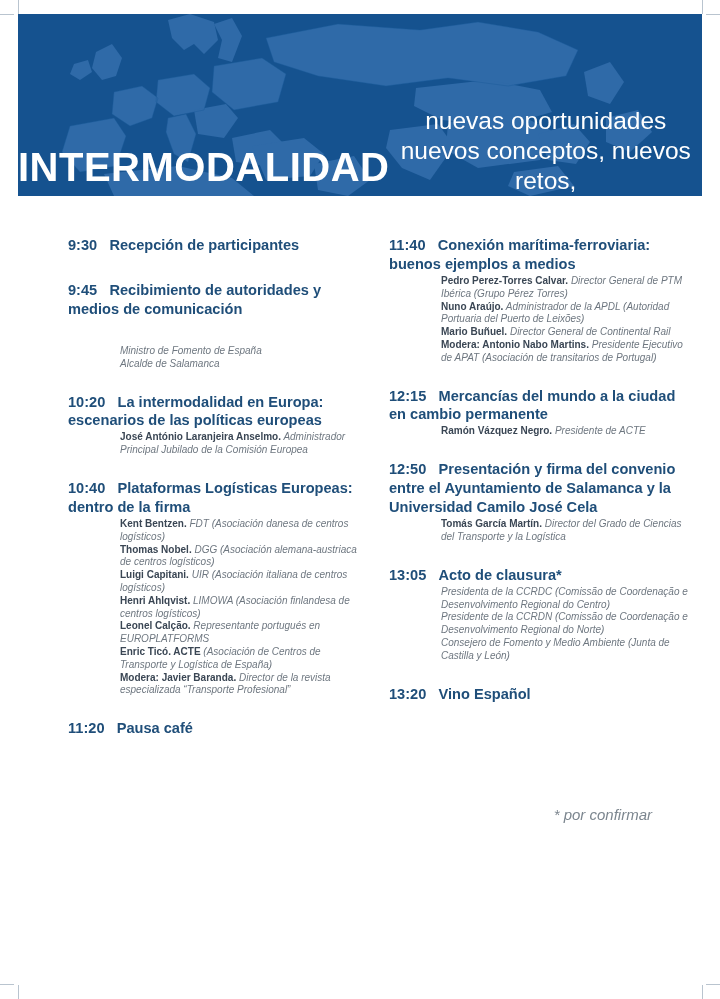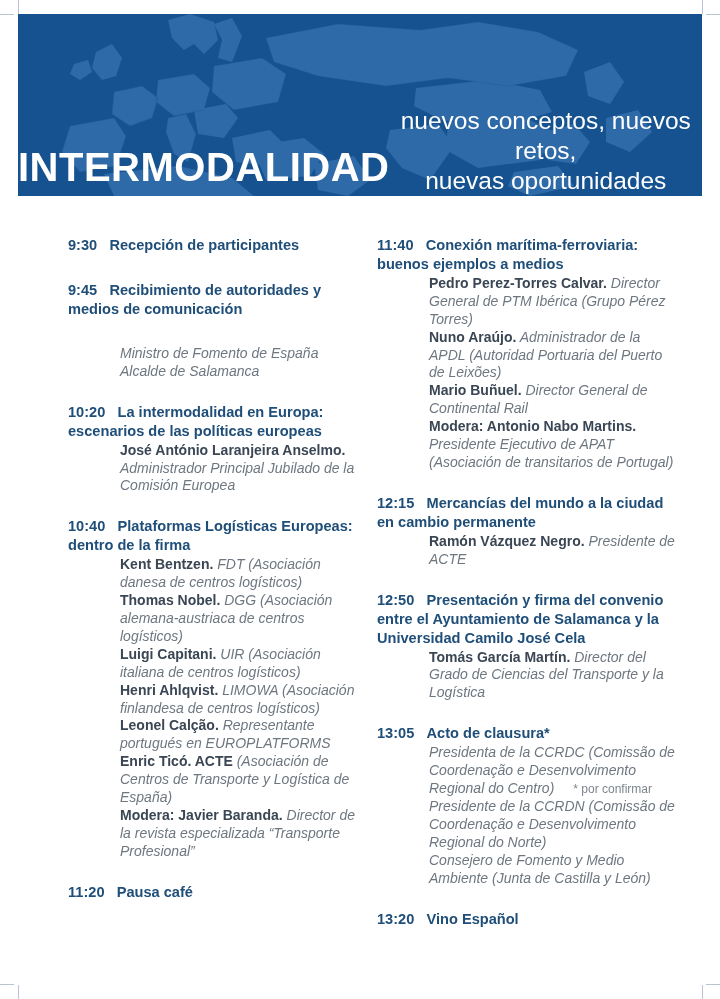--- a/index.html
+++ b/index.html
@@ -65,21 +65,21 @@
     max-width: 560px;
   }
 
   
   .program {
     position: absolute;
     left: 0;
     top: 236px;
     width: 720px;
     display: flex;
-    gap: 4px;
+    gap: 16px;
   }
   .col {
     width: 300px;
   }
   .col-left  { margin-left: 68px; }
   .col-right { margin-left: 5px; }
 
   .entry { margin-bottom: 15px; }
   .entry:last-child { margin-bottom: 0; }
 
@@ -93,41 +93,42 @@
   .entry-head .time { white-space: nowrap; }
   .entry-head .gap-wide::after  { content: "\00a0\00a0\00a0"; }
 
   .speakers {
     margin: 1px 0 0 0;
     padding-left: 52px;
   }
 
   .speaker {
     color: #6e7780;
-    font-size: 14px;
+    font-size: 10px;
     font-style: italic;
     line-height: 1.28;
     margin: 0;
   }
   .speaker b {
     color: #3a4654;
     font-style: normal;
     font-weight: bold;
   }
 
   
   .entry.gap-lg  { margin-bottom: 22px; }
   .entry.gap-xl  { margin-bottom: 26px; }
 
   .note {
     position: absolute;
     right: 68px;
-    top: 782px;
+    top: 806px;
     color: #7c868f;
-    font-size: 12px;
+    font-size: 15px;
+    font-style: italic;
   }
 
   
   .footer {
     position: absolute;
     left: 0;
     top: 862px;
     width: 720px;
     height: 90px;
   }
@@ -188,22 +189,22 @@
         <path d="M140 66 L176 60 L192 74 L186 96 L156 102 L138 88 Z"></path>
         <path d="M150 104 L168 100 L178 120 L170 148 L156 140 L148 118 Z"></path>
         <path d="M196 52 L244 44 L268 60 L260 88 L216 96 L194 78 Z"></path>
         <path d="M248 24 L320 10 L402 16 L460 8 L520 18 L560 36 L548 62 L490 72 L430 64 L368 72 L300 62 L256 48 Z"></path>
       </g>
     </svg>
   </div>
   <div class="banner-inner">
     <div class="banner-title">INTERMODALIDAD</div>
     <div class="banner-sub">
+      <div>nuevas oportunidades</div>
       <div>nuevos conceptos, nuevos retos,</div>
-      <div>nuevas oportunidades</div>
     </div>
   </div>
 </div>
 
 <div class="program">
   <div class="col col-left">
       <div class="entry gap-xl">
         <div class="entry-head"><span class="time gap-wide">9:30</span><span>Recepción de participantes</span></div>
       </div>
       <div class="entry gap-xl">

